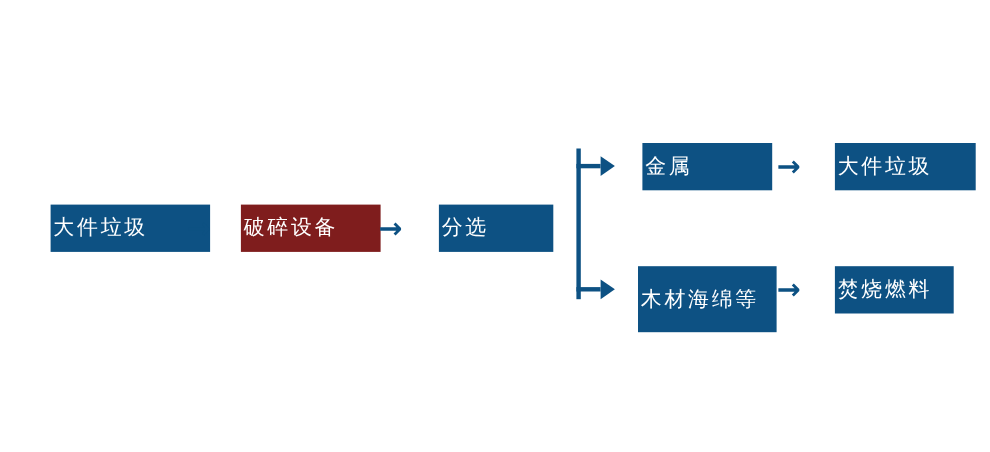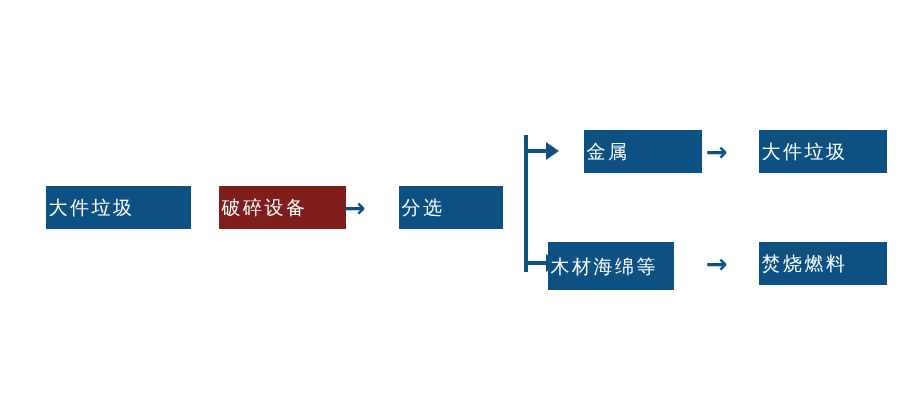--- a/index.html
+++ b/index.html
@@ -119,25 +119,25 @@
   </div>
 
   <div class="arrow" style="left:698px; top:136px; width:38px; height:32px;">
     <span>→</span>
   </div>
 
   <div class="node blue" style="left:743px; top:130px; width:128px; height:43px;">
     <span>大件垃圾</span>
   </div>
 
-  <div class="node blue" style="left:532px; top:242px; width:126px; height:48px;">
+  <div class="node blue" style="left:564px; top:242px; width:126px; height:60px;">
     <span>木材海绵等</span>
   </div>
 
   <div class="arrow" style="left:698px; top:248px; width:38px; height:32px;">
     <span>→</span>
   </div>
 
-  <div class="node blue" style="left:743px; top:242px; width:128px; height:43px;">
+  <div class="node blue" style="left:743px; top:242px; width:108px; height:43px;">
     <span>焚烧燃料</span>
   </div>
 
 </div>
 
 </body></html>

